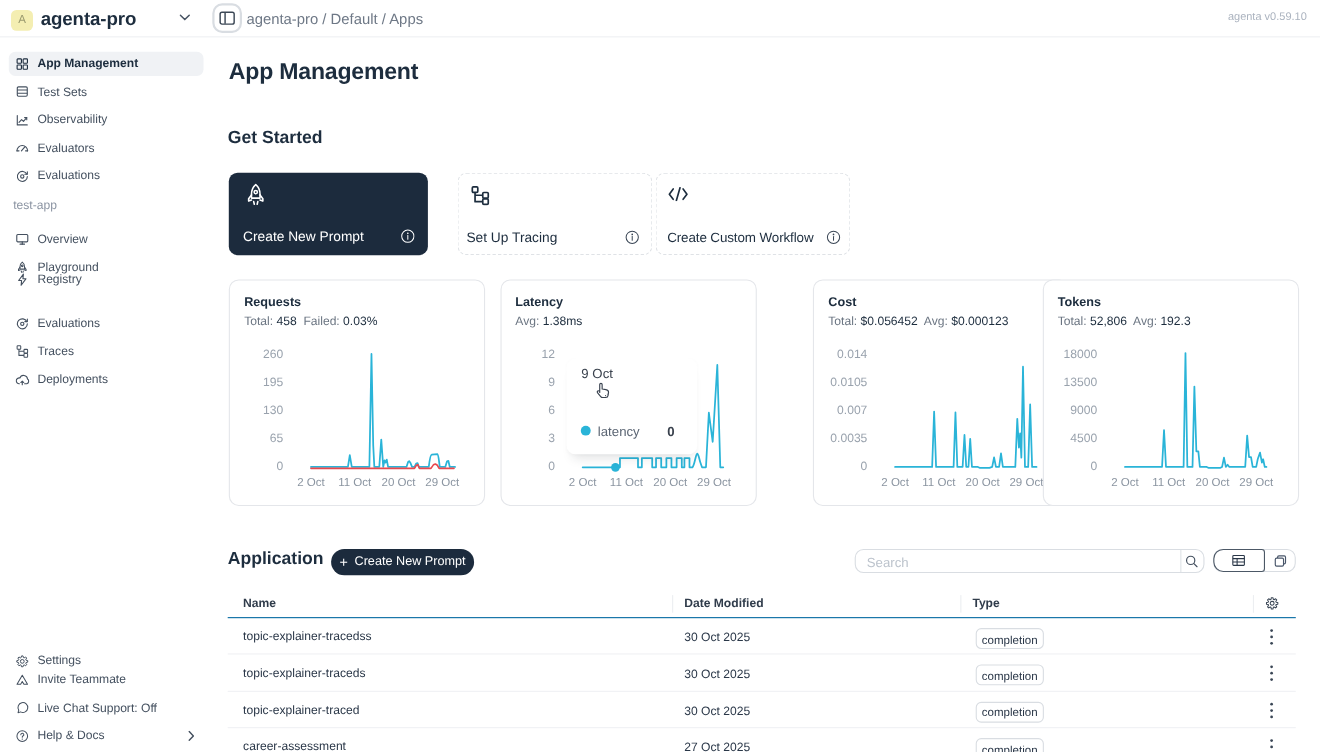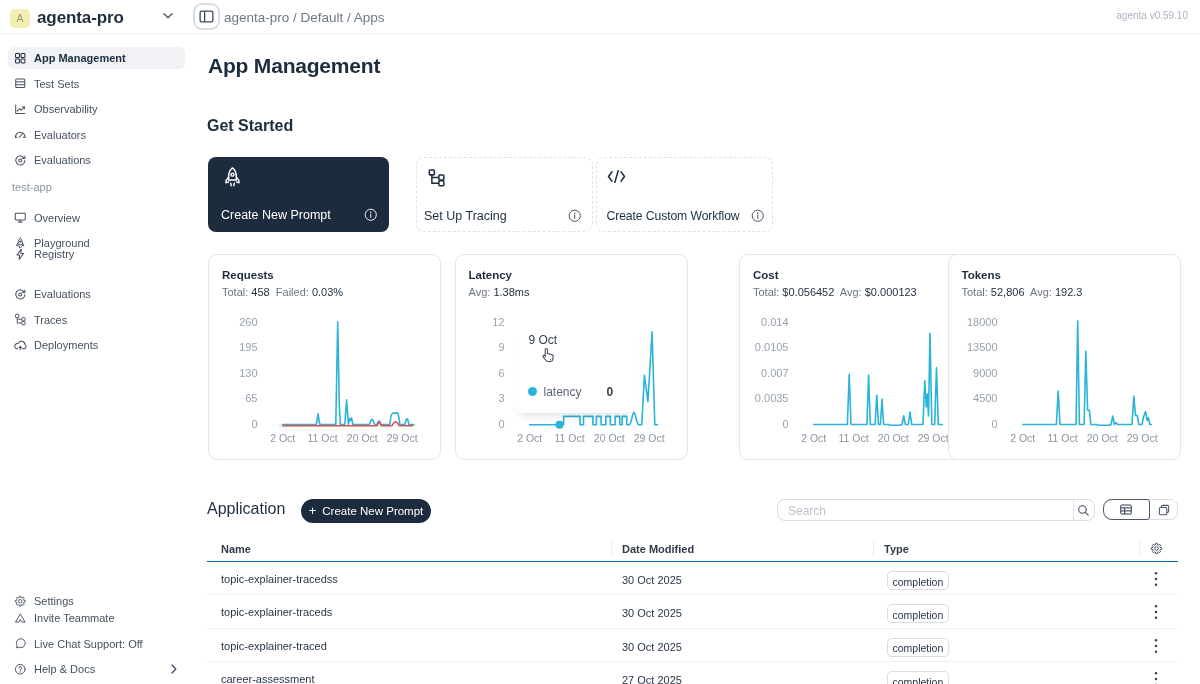--- a/index.html
+++ b/index.html
@@ -43,21 +43,21 @@
 .scard svg.chart { position:absolute; left:0; top:0; }
 #sc1 { left:208px; } #sc2 { left:454.5px; } #sc3 { left:701px;margin-left:38px; } #sc4 { left:947.5px; }
 
 .tip { position:absolute; left:59px; top:71px; width:119px; height:87px; border-radius:8px; background:#fff; box-shadow:0 9px 10px -6px rgba(30,35,44,0.13), 0 1px 3px rgba(30,35,44,0.02); }
 .tip .tdate { position:absolute; left:14px; top:7px; font-size:12px; color:#39414d; font-weight:400; }
 .tip .cursor { position:absolute; left:25px; top:21px; }
 .tip .tdot { position:absolute; left:13px; top:60.5px; width:9px; height:9px; border-radius:50%; background:#2ab4d8; }
 .tip .tname { position:absolute; left:29px; top:59px; font-size:12px; color:#5b6573; }
 .tip .tval { position:absolute; left:92px; top:59px; font-size:12px; font-weight:700; color:#39414d; }
 
-#apph { position:absolute; left:207px; top:500px; font-size:16px; font-weight:400; }
+#apph { position:absolute; left:207px; top:500px; font-size:16px; font-weight:700; }
 #newbtn { position:absolute; left:301px; top:499px; width:130px; height:24px; background:#1c2b3d; color:#fff; border-radius:12px; font-size:11.5px; display:flex; align-items:center; justify-content:center; }
 #newbtn .pl { font-size:13px; margin-right:6px; font-weight:400; position:relative; top:-0.5px;}
 #search { position:absolute; left:777px; top:499px; width:318px; height:22px; border:1px solid #d9dde2; border-radius:8px; }
 #search .sdiv { position:absolute; right:20.5px; top:0; width:1px; height:20px; background:#dfe3e7; }
 #search .ph { position:absolute; left:10px; top:4px; font-size:12px; color:#bcc3cc; }
 #search svg { position:absolute; right:4px; top:4px; }
 #segm { position:absolute; left:1103px; top:499px; width:75px; height:21px; border:1px solid #d9dde2; border-radius:8px; background:#fff; }
 #segm .cell { position:absolute; top:0; height:19px; display:flex; align-items:center; justify-content:center; }
 #segm .c1 { left:-1px; top:-1px; width:46.5px; height:21px; border:1.5px solid #4c5866; border-radius:9px 3px 3px 9px; background:#fff; }
 #segm .c2 { left:45.5px; width:29px; }

